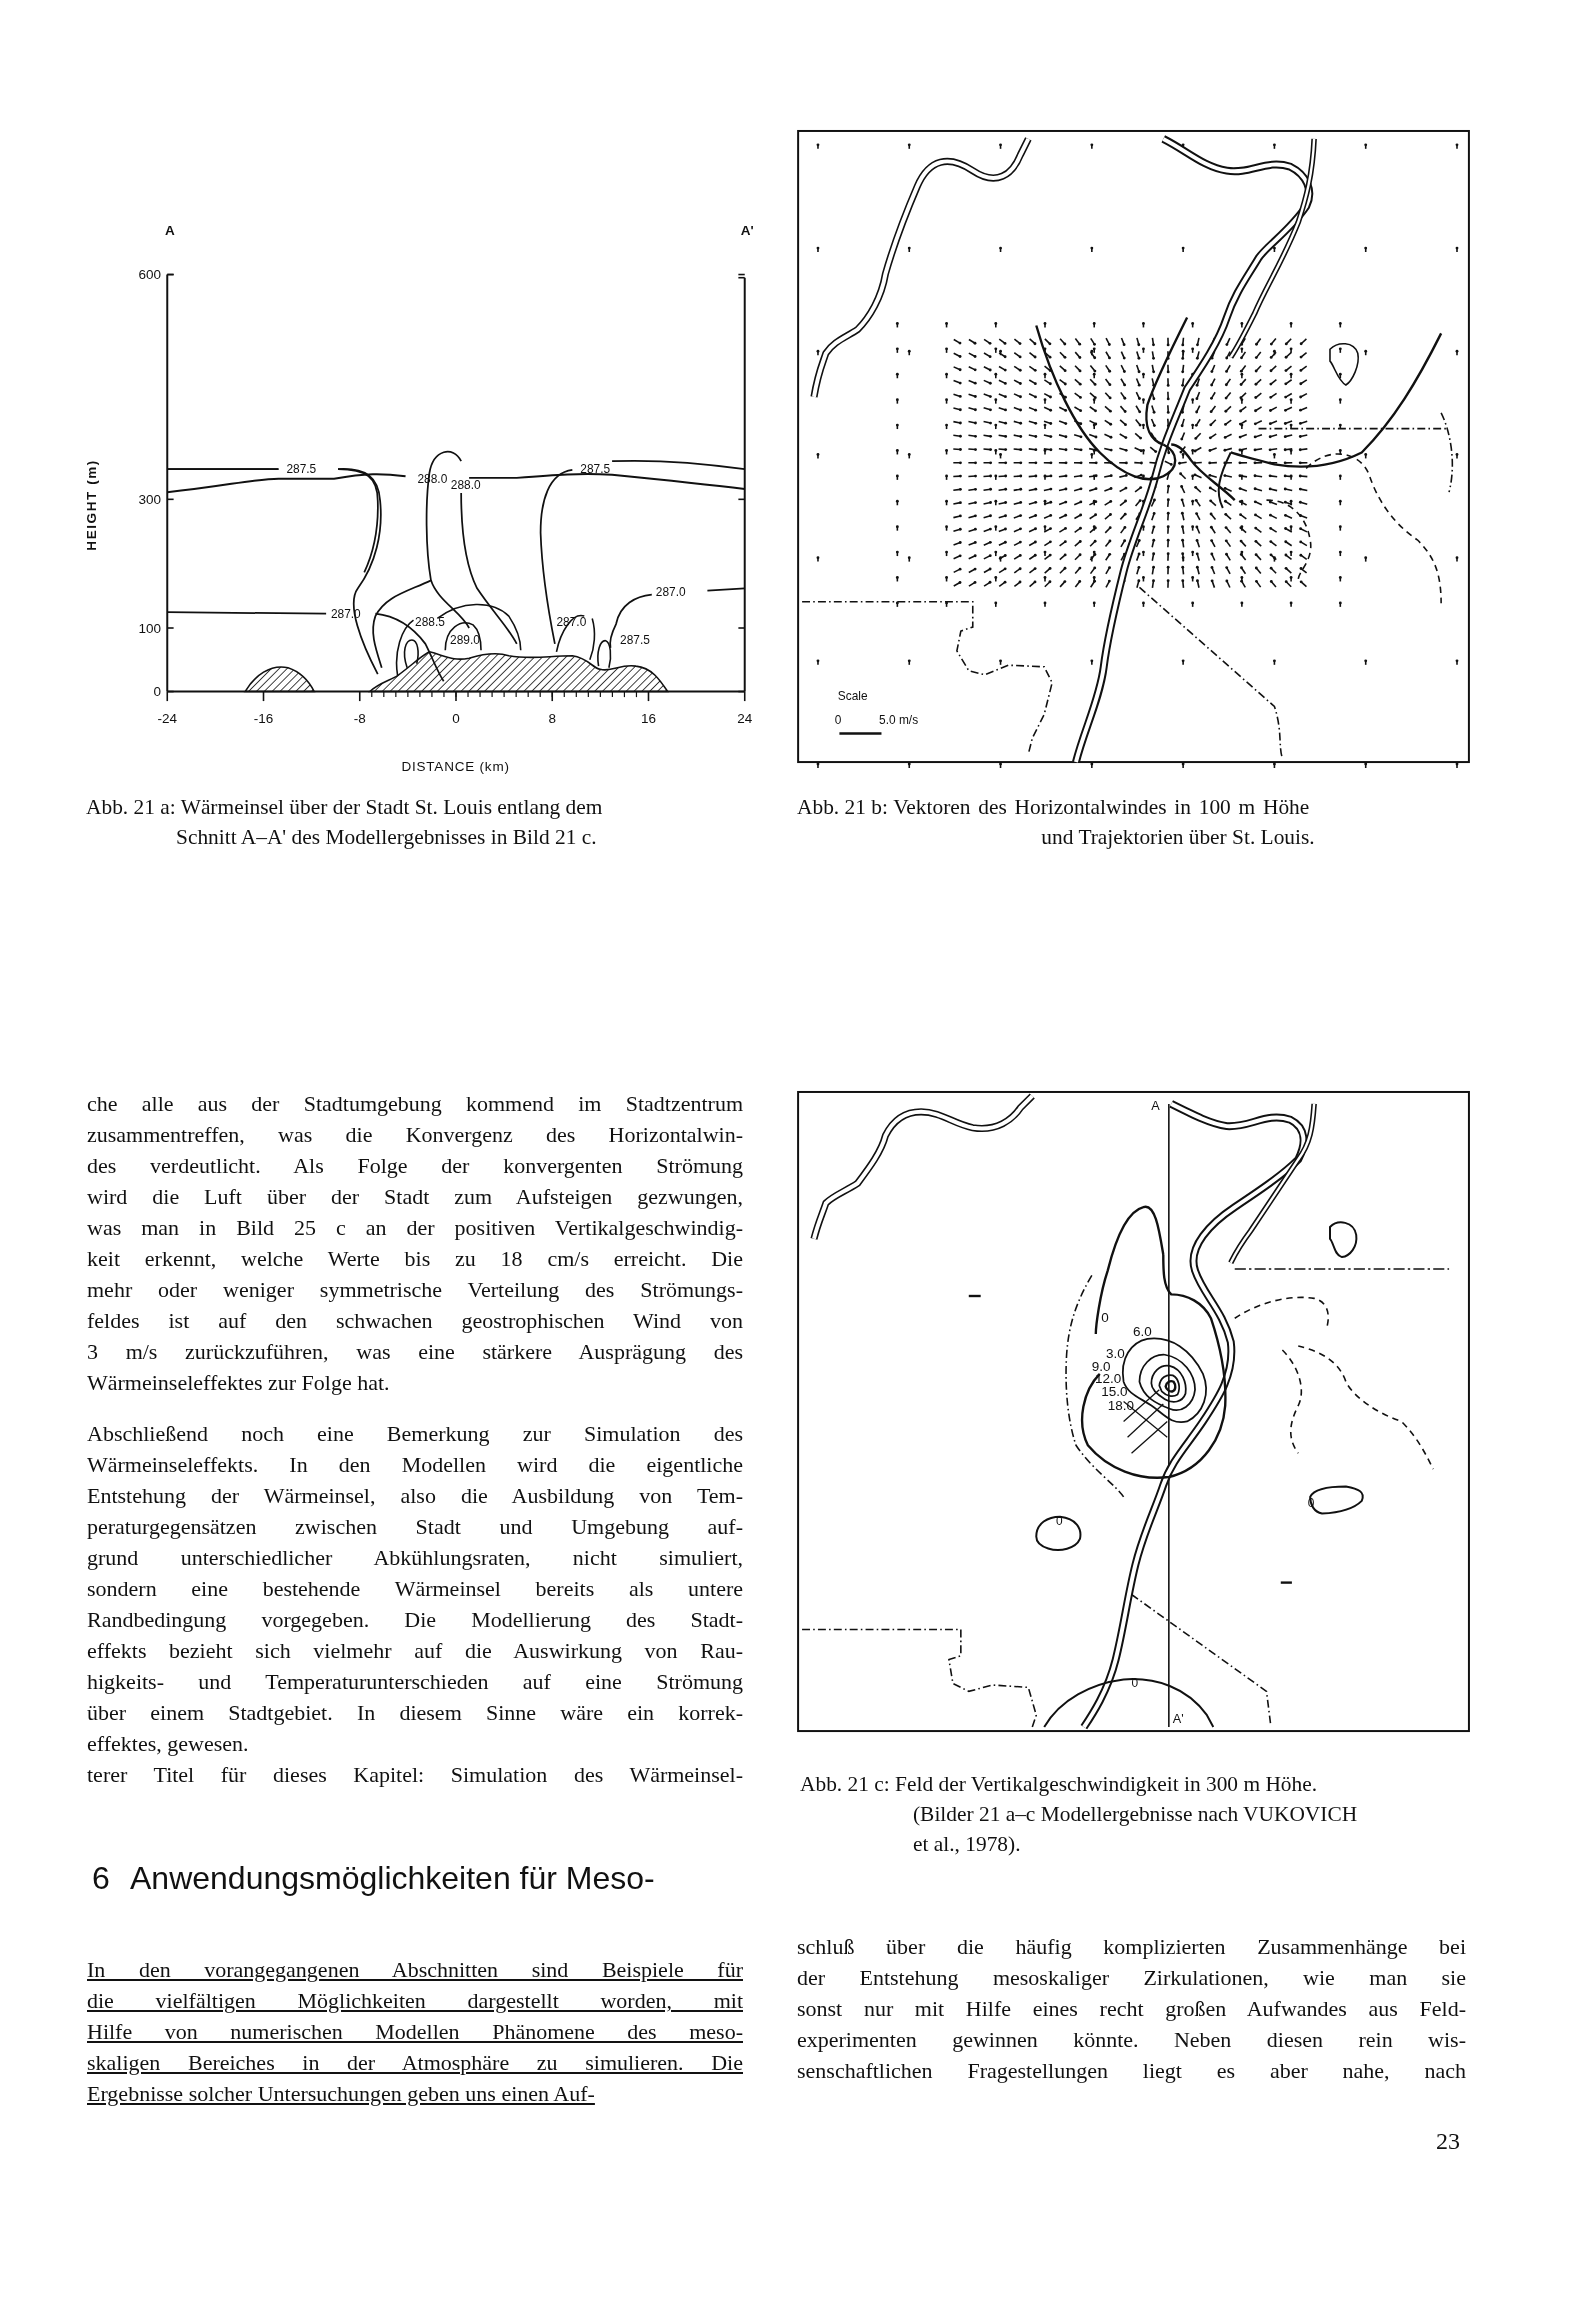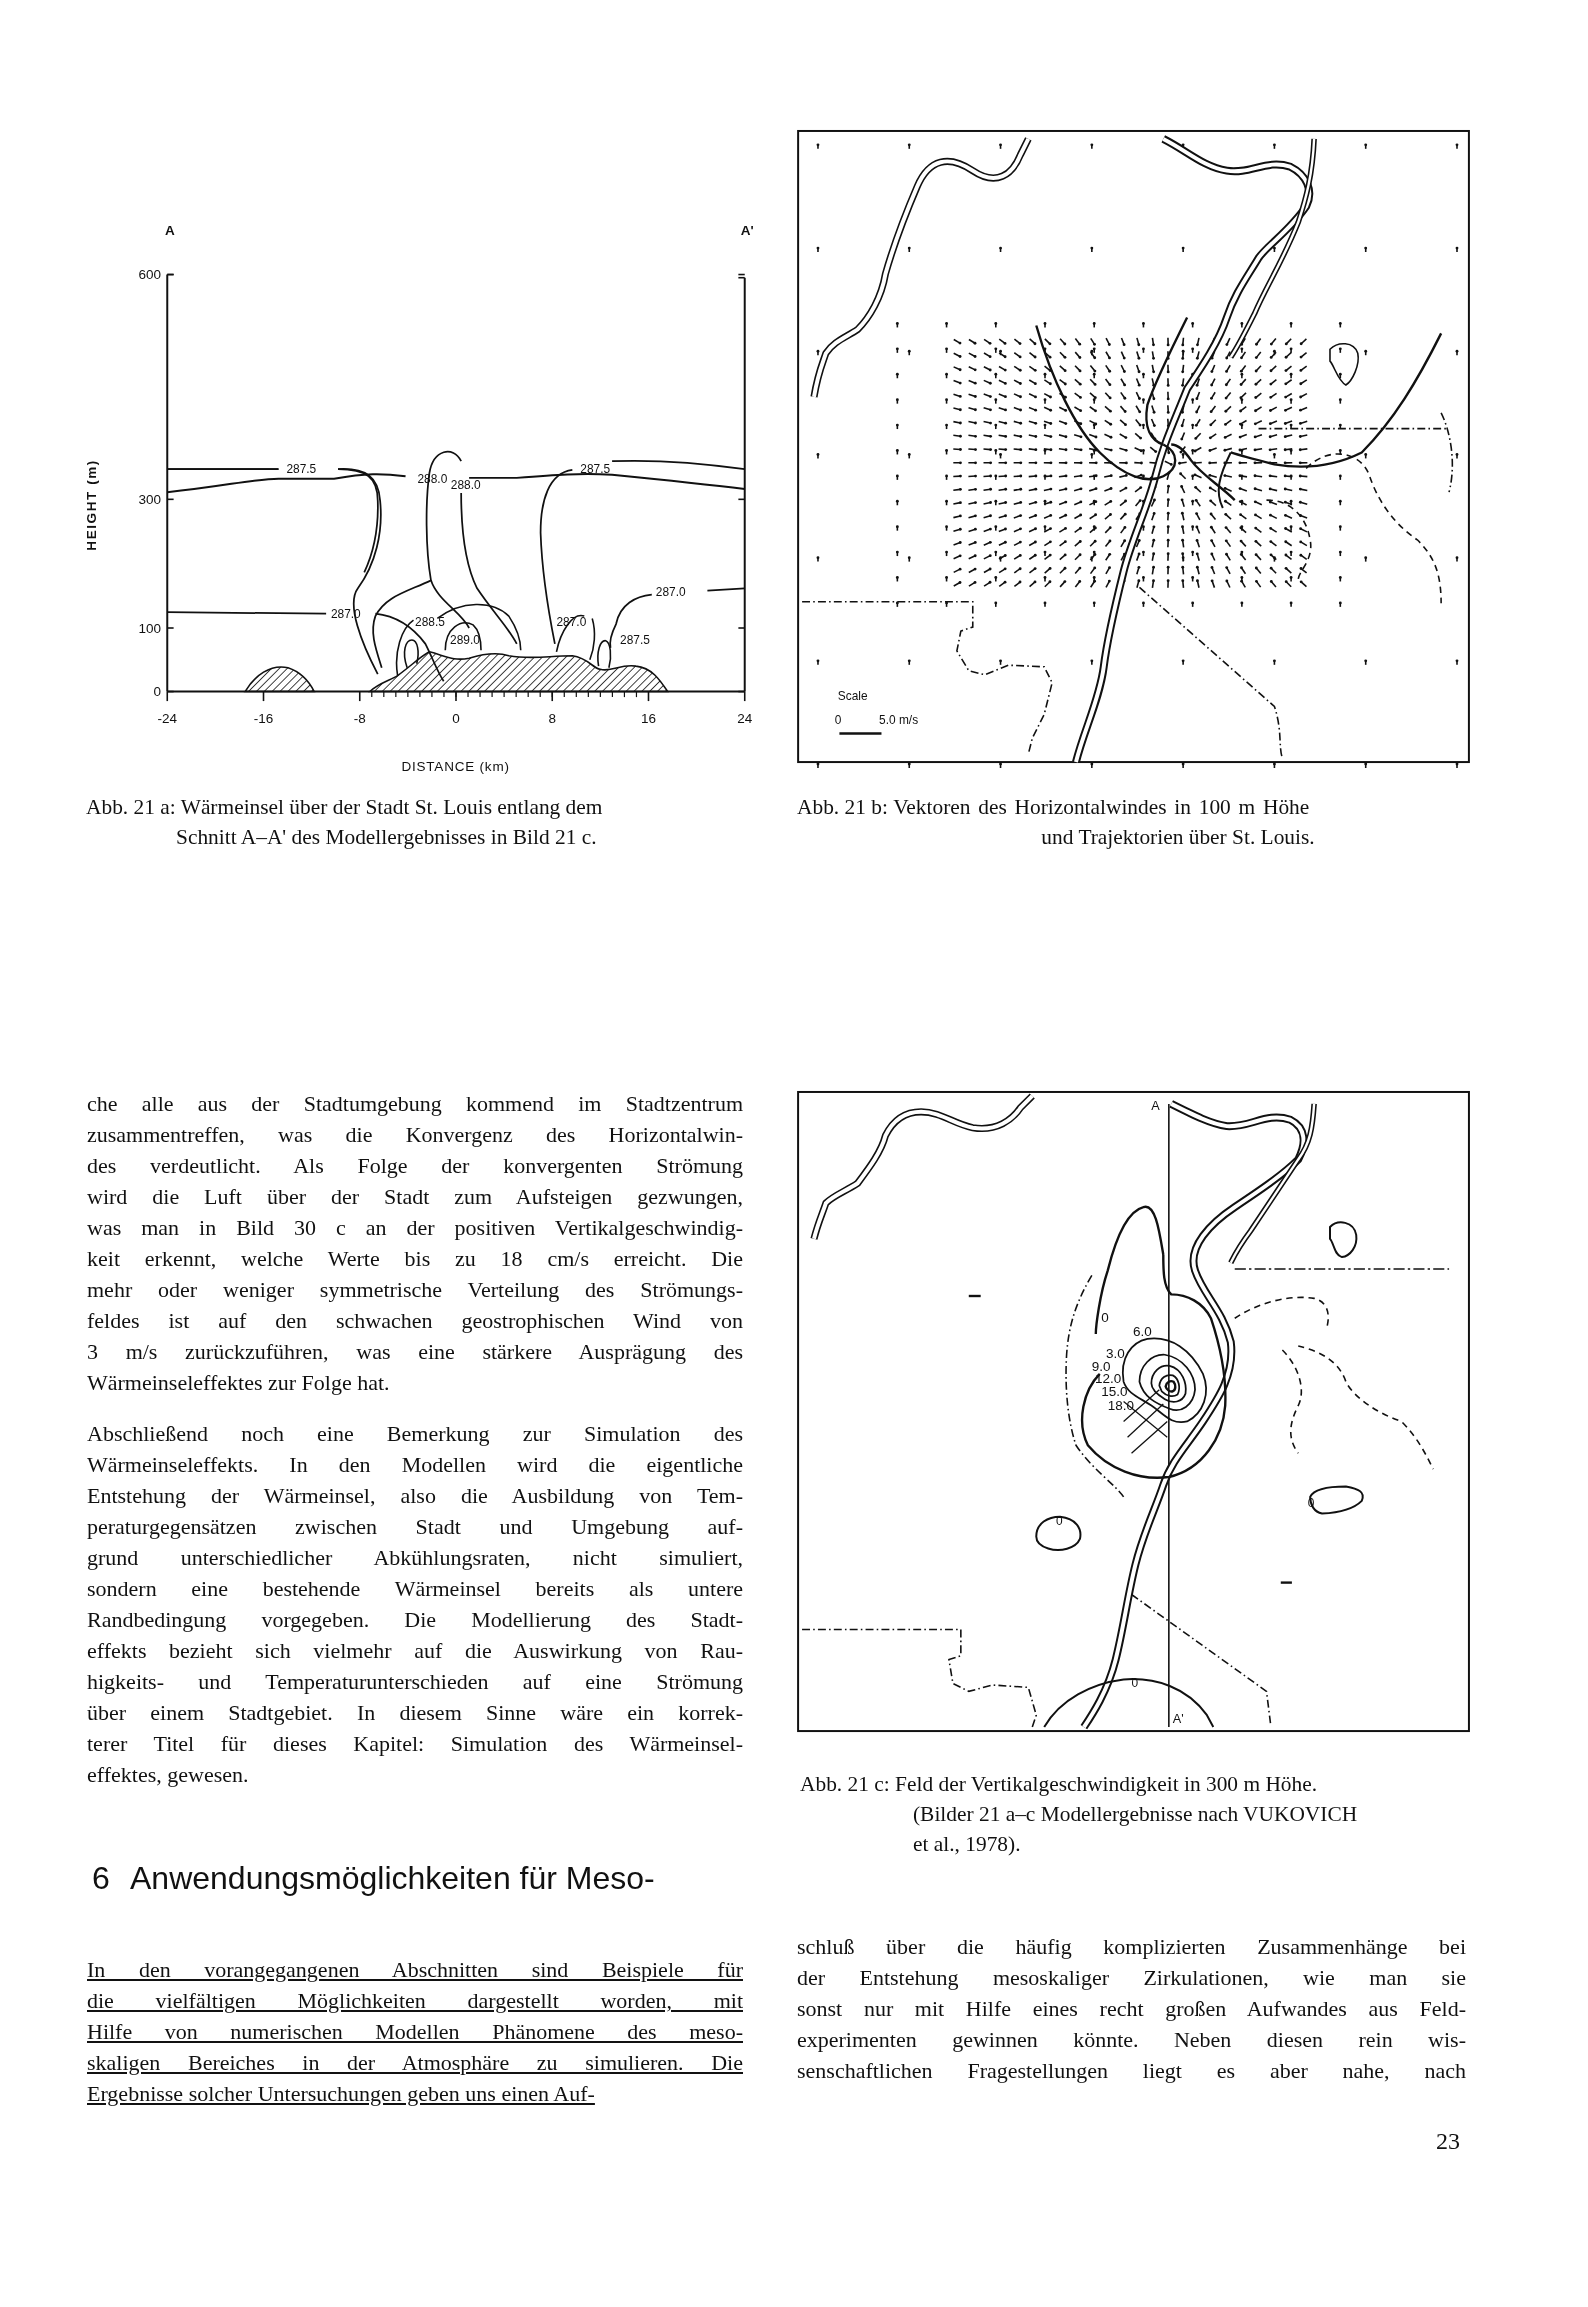--- a/index.html
+++ b/index.html
@@ -2702,40 +2702,40 @@
 <div class="caption" style="left:797px; top:792px; width:675px;">
   <div><span>Abb. 21 b:</span> <span style="word-spacing:2.4px;margin-top:41px;">Vektoren des Horizontalwindes in 100 m Höhe</span></div>
   <div style="padding-left:87px;text-align:center;"><span>und Trajektorien über St. Louis.</span></div>
 </div>
 
 <div class="para" id="lp1" style="left:87px; top:1088px; width:656px;">
     <span class="line">che alle aus der Stadtumgebung kommend im Stadtzentrum</span>
     <span class="line">zusammentreffen, was die Konvergenz des Horizontalwin-</span>
     <span class="line">des verdeutlicht. Als Folge der konvergenten Strömung</span>
     <span class="line">wird die Luft über der Stadt zum Aufsteigen gezwungen,</span>
-    <span class="line">was man in Bild 30 c an der positiven Vertikalgeschwindig-</span>
+    <span class="line">was man in Bild 25 c an der positiven Vertikalgeschwindig-</span>
     <span class="line">keit erkennt, welche Werte bis zu 18 cm/s erreicht. Die</span>
     <span class="line">mehr oder weniger symmetrische Verteilung des Strömungs-</span>
     <span class="line">feldes ist auf den schwachen geostrophischen Wind von</span>
     <span class="line">3 m/s zurückzuführen, was eine stärkere Ausprägung des</span>
     <span class="line last">Wärmeinseleffektes zur Folge hat.</span>
   </div>
 <div class="para" id="lp2" style="left:87px; top:1418px; width:656px;">
     <span class="line">Abschließend noch eine Bemerkung zur Simulation des</span>
     <span class="line">Wärmeinseleffekts. In den Modellen wird die eigentliche</span>
     <span class="line">Entstehung der Wärmeinsel, also die Ausbildung von Tem-</span>
     <span class="line">peraturgegensätzen zwischen Stadt und Umgebung auf-</span>
     <span class="line">grund unterschiedlicher Abkühlungsraten, nicht simuliert,</span>
     <span class="line">sondern eine bestehende Wärmeinsel bereits als untere</span>
     <span class="line">Randbedingung vorgegeben. Die Modellierung des Stadt-</span>
     <span class="line">effekts bezieht sich vielmehr auf die Auswirkung von Rau-</span>
     <span class="line">higkeits- und Temperaturunterschieden auf eine Strömung</span>
     <span class="line">über einem Stadtgebiet. In diesem Sinne wäre ein korrek-</span>
+    <span class="line last">effektes, gewesen.</span>
     <span class="line">terer Titel für dieses Kapitel: Simulation des Wärmeinsel-</span>
-    <span class="line last">effektes, gewesen.</span>
   </div>
 
 <div class="heading" style="left:92px; top:1860px; width:667px;">
   <div style="position:relative;">
     <span style="position:absolute; left:0;">6</span>
     <div style="padding-left:38px;">
       <div>Anwendungsmöglichkeiten für Meso-</div>
     </div>
   </div>
 </div>

